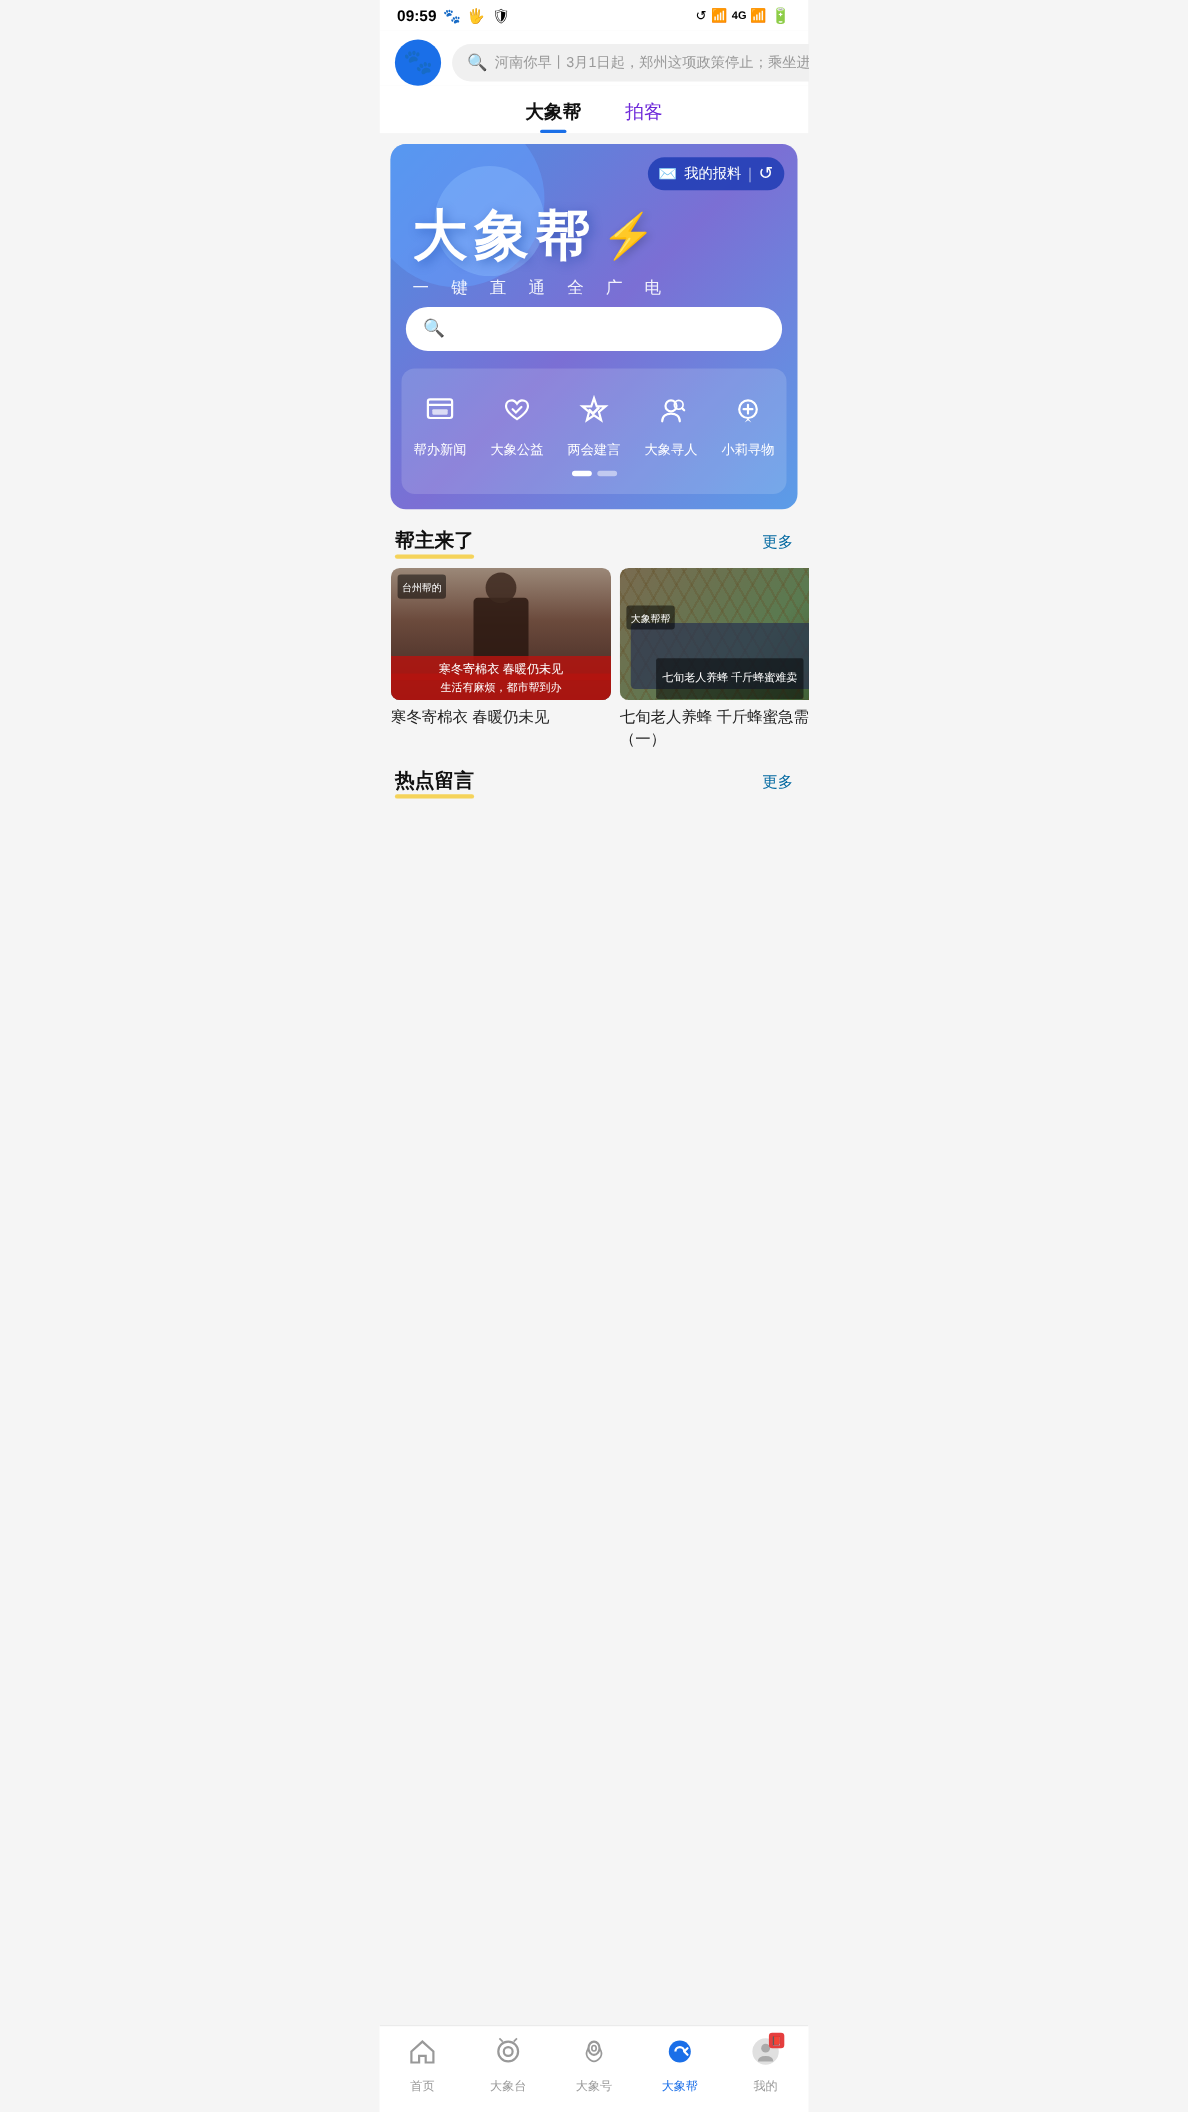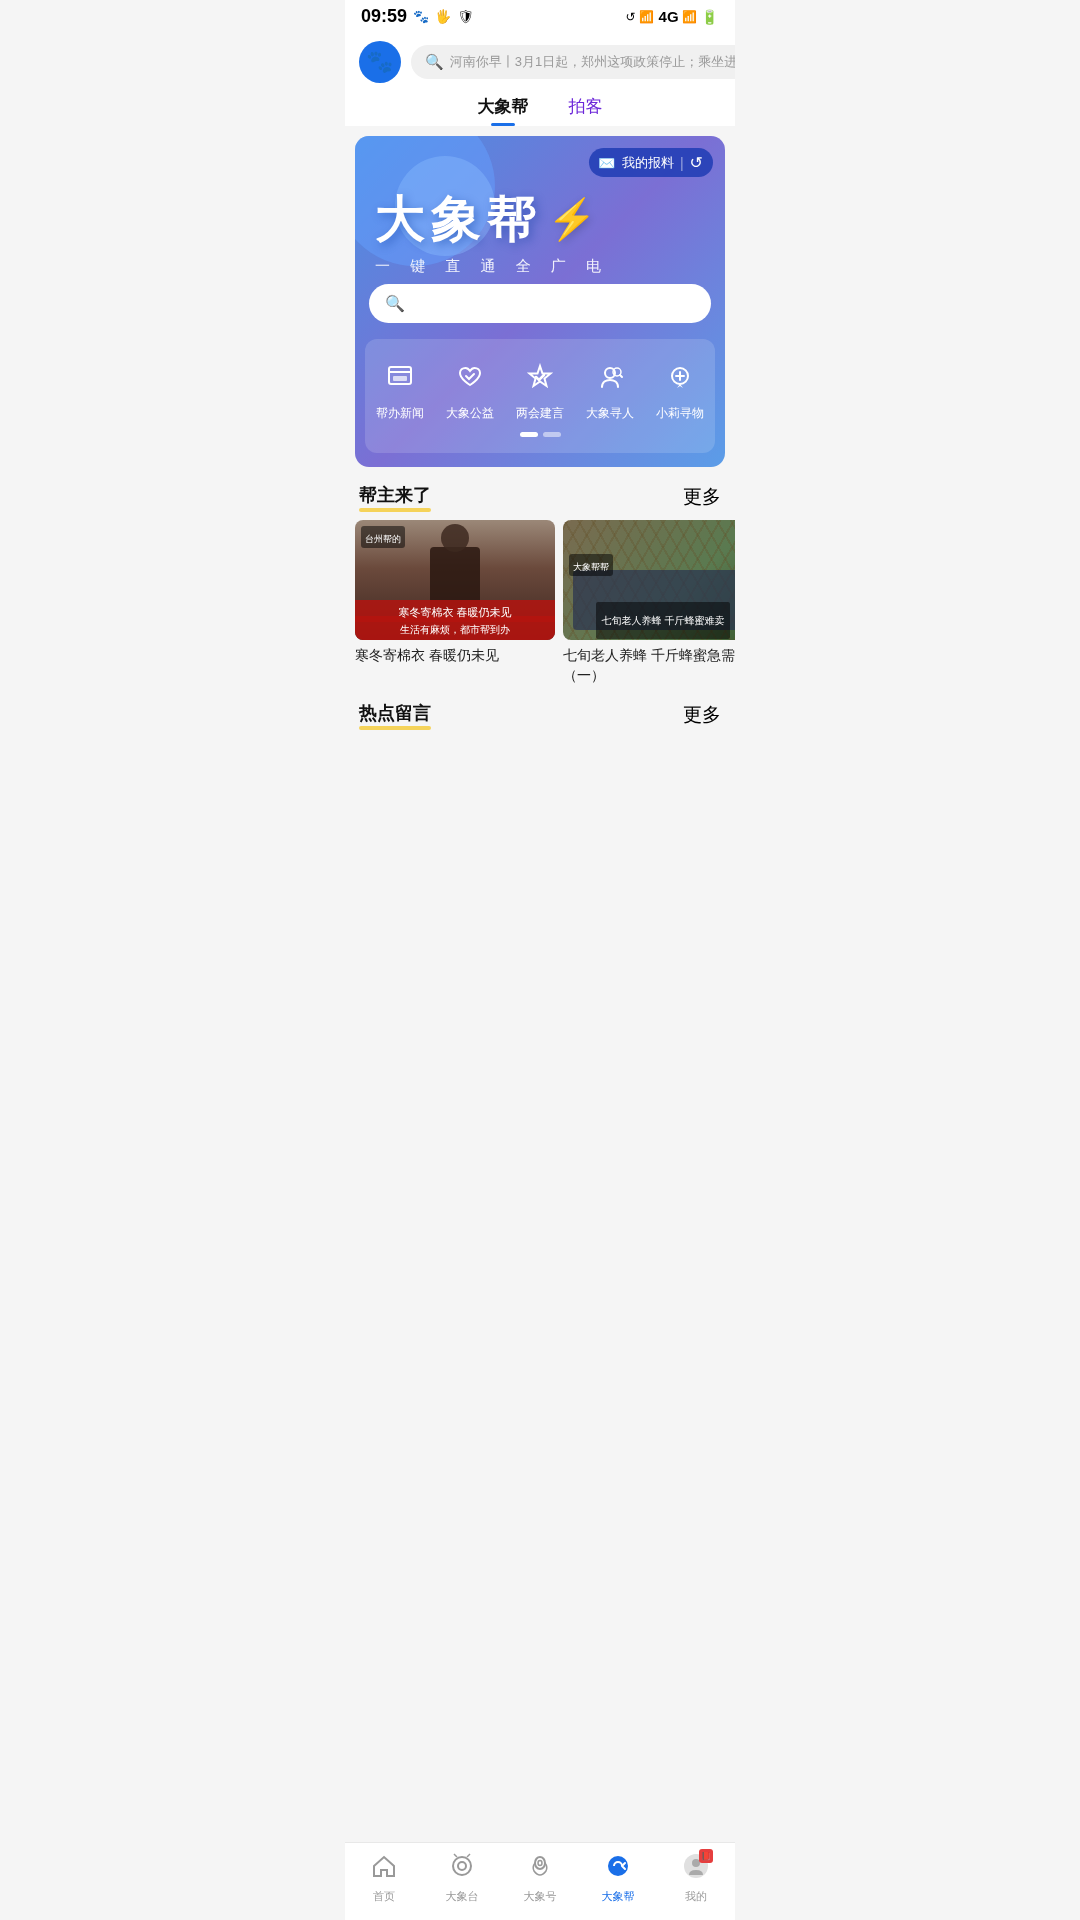--- a/index.html
+++ b/index.html
@@ -18,21 +18,21 @@
       display: flex;
       justify-content: space-between;
       align-items: center;
       padding: 6px 16px;
       background: #fff;
       font-size: 13px;
       font-weight: 500;
     }
     .status-left { display: flex; align-items: center; gap: 6px; }
     .status-right { display: flex; align-items: center; gap: 4px; }
-    .status-time { font-weight: 600; font-size: 18px; }
+    .status-time { font-weight: 600; font-size: 14px; }
 
     
     .header {
       background: #fff;
       padding: 8px 14px 0;
       display: flex;
       align-items: center;
       gap: 10px;
     }
     .logo-icon {
@@ -234,21 +234,21 @@
     .section-title::after {
       content: '';
       position: absolute;
       bottom: -2px; left: 0;
       width: 100%;
       height: 4px;
       background: #f5c518;
       border-radius: 2px;
       opacity: 0.7;
     }
-    .more-link { color: #000000; font-size: 19px; }
+    .more-link { color: #0369a1; font-size: 14px; }
 
     
     .cards-row {
       display: flex;
       gap: 8px;
       padding: 0 10px;
       overflow-x: auto;
     }
     .card {
       flex-shrink: 0;
@@ -310,21 +310,21 @@
 <div class="status-bar">
   <div class="status-left">
     <span class="status-time">09:59</span>
     <span>🐾</span>
     <span style="font-size:13px;">🖐</span>
     <span style="font-size:13px;">🛡</span>
   </div>
   <div class="status-right">
     <span style="font-size:12px;">↺</span>
     <span style="font-size:12px;">📶</span>
-    <span style="font-size:15px;font-weight:600;">4G</span>
+    <span style="font-size:10px;font-weight:600;">4G</span>
     <span style="font-size:12px;">📶</span>
     <span style="font-size:14px;">🔋</span>
   </div>
 </div>
 
 <div class="header">
   <div class="logo-icon">
     <span class="logo-paw">🐾</span>
   </div>
   <div class="search-bar">

